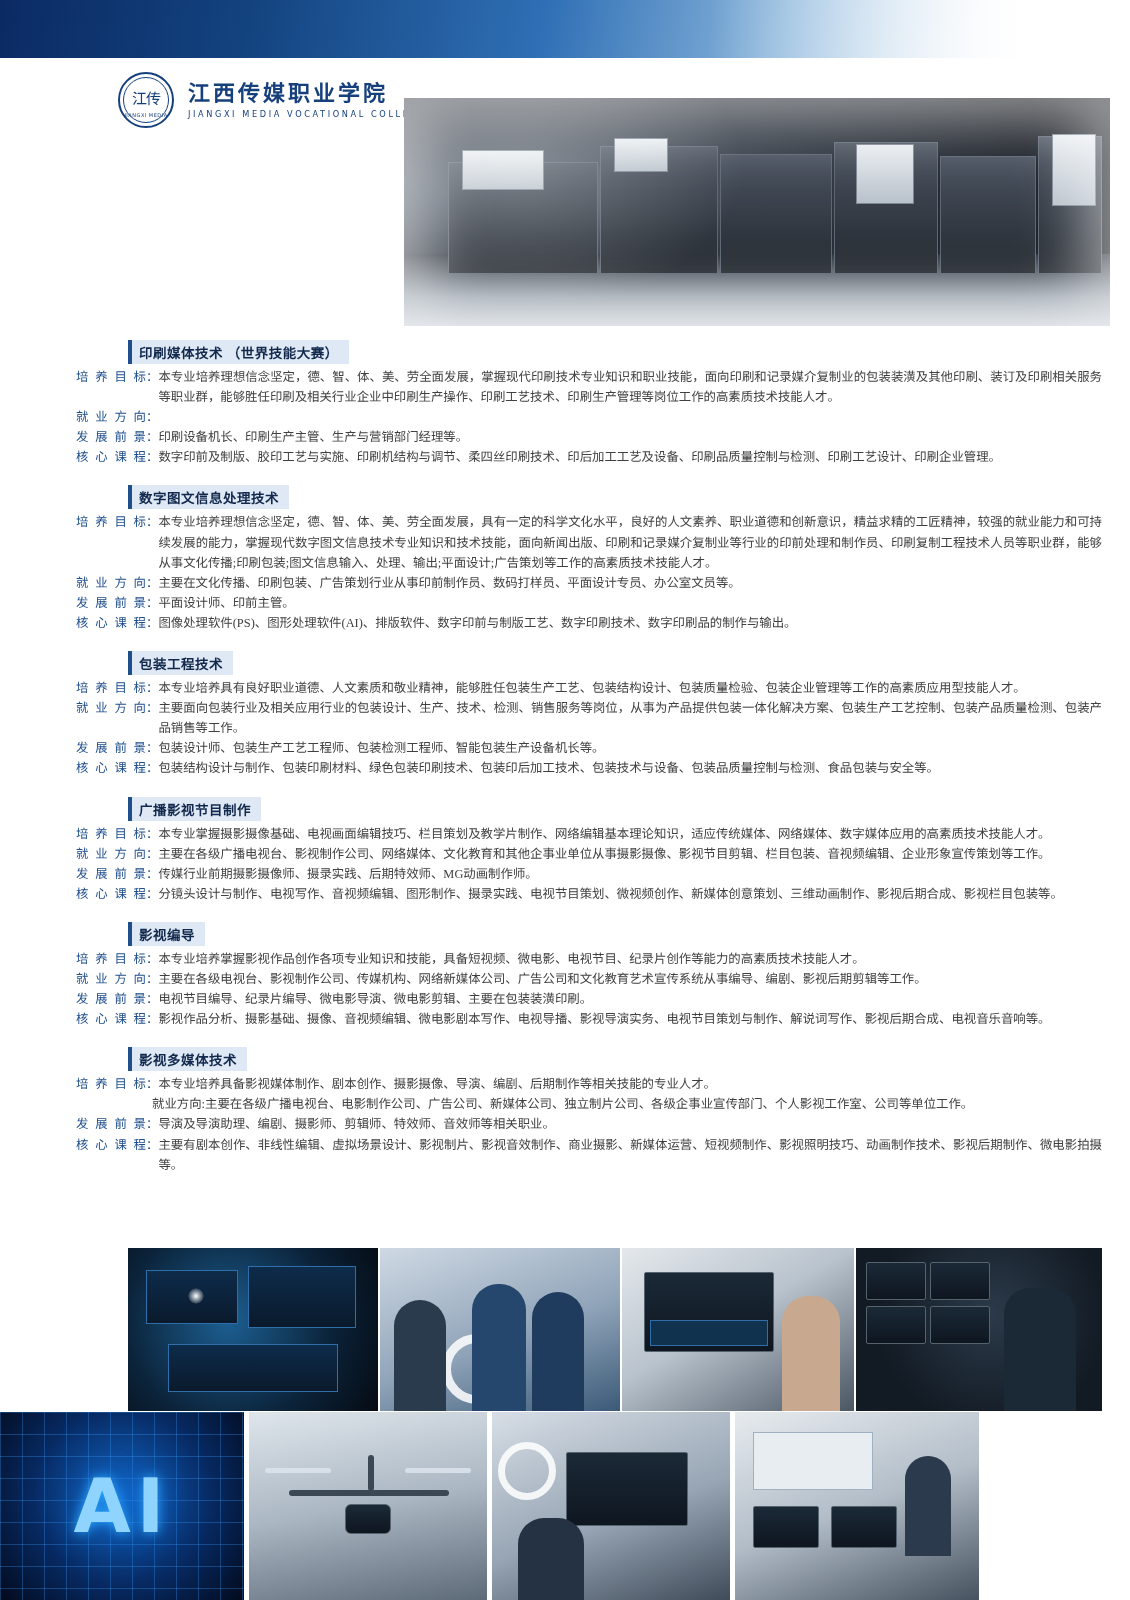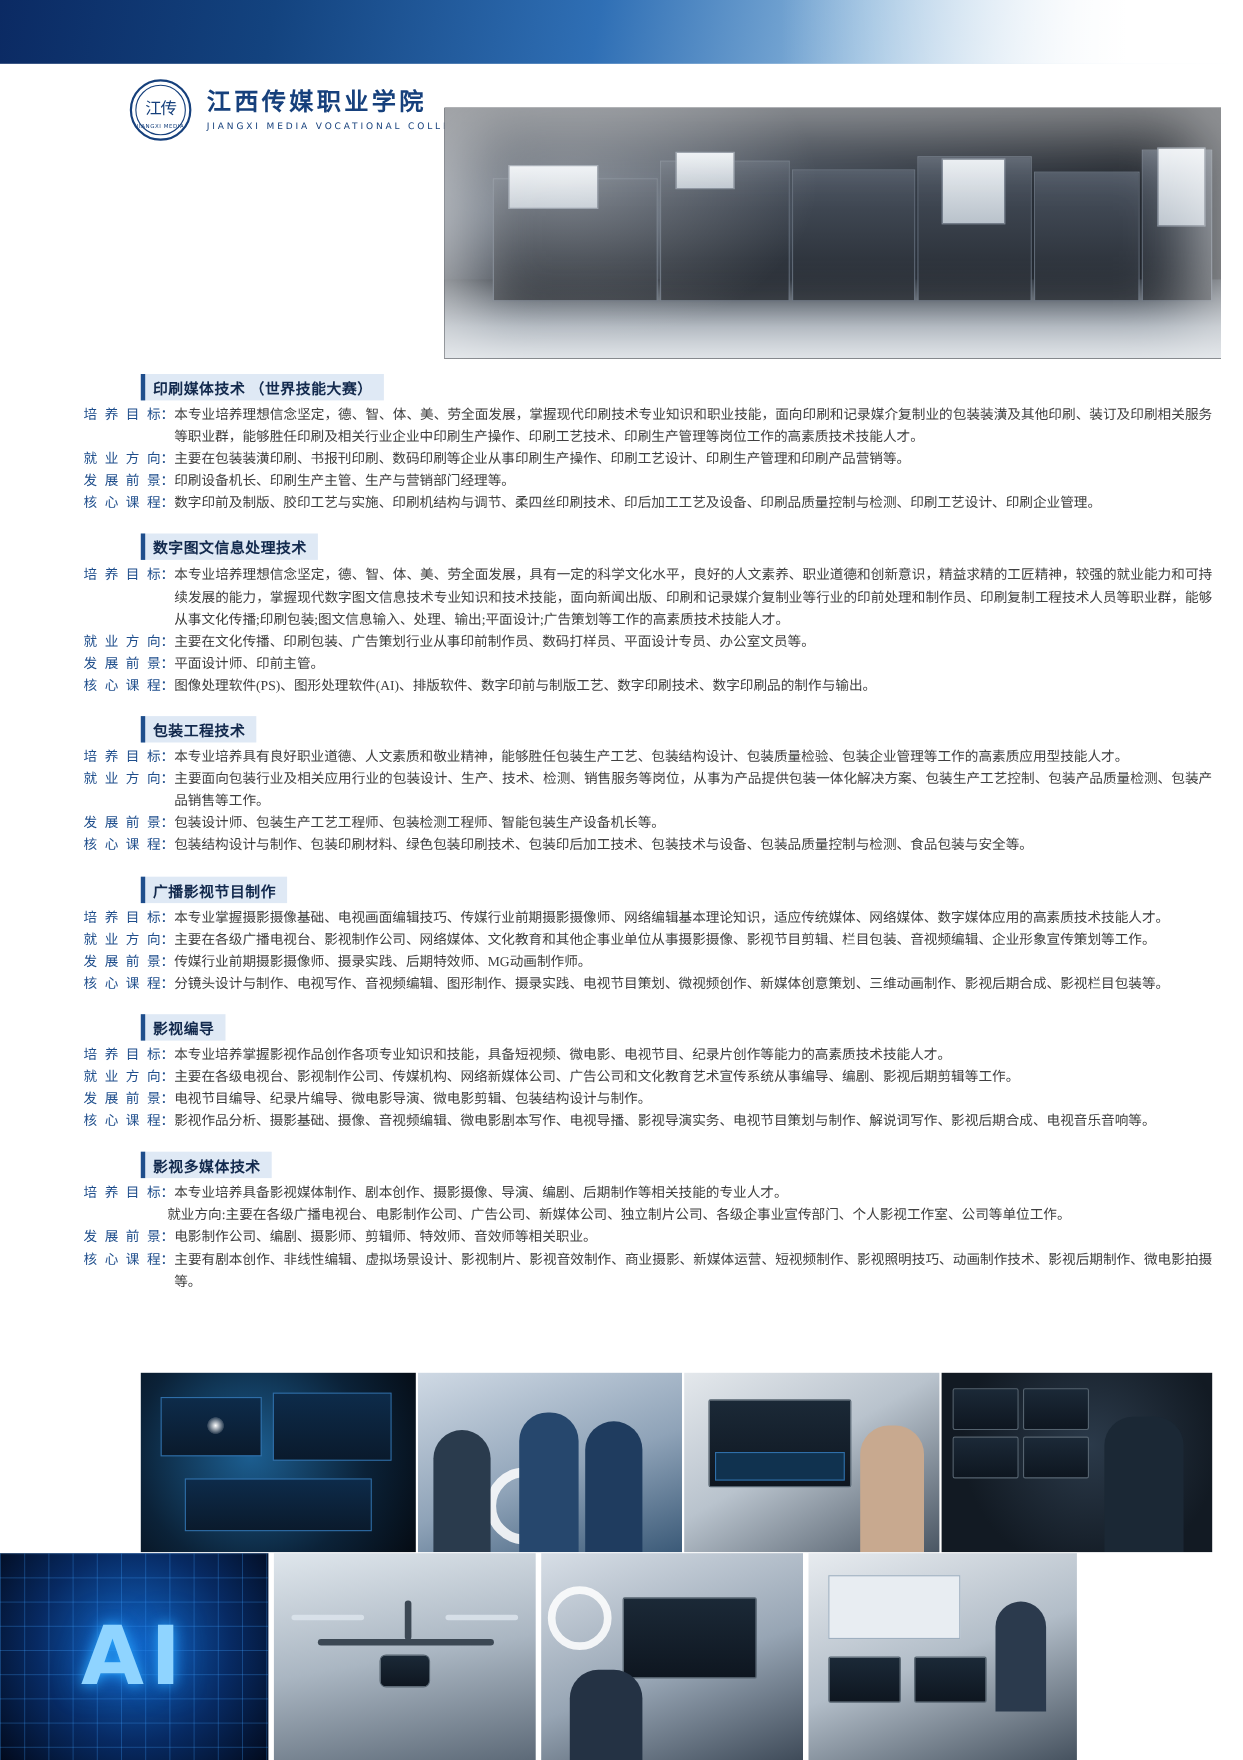--- a/index.html
+++ b/index.html
@@ -208,21 +208,20 @@
     <div class="sec-title">印刷媒体技术 （世界技能大赛）</div>
     <div class="rows">
       <div class="row">
         <div class="k">培养目标</div>
         <div class="colon">：</div>
         <div class="v">本专业培养理想信念坚定，德、智、体、美、劳全面发展，掌握现代印刷技术专业知识和职业技能，面向印刷和记录媒介复制业的包装装潢及其他印刷、装订及印刷相关服务等职业群，能够胜任印刷及相关行业企业中印刷生产操作、印刷工艺技术、印刷生产管理等岗位工作的高素质技术技能人才。</div>
       </div>
       <div class="row">
         <div class="k">就业方向</div>
         <div class="colon">：</div>
-        <div class="v">主要在包装装潢印刷、书报刊印刷、数码印刷等企业从事印刷生产操作、印刷工艺设计、印刷生产管理和印刷产品营销等。</div>
       </div>
       <div class="row">
         <div class="k">发展前景</div>
         <div class="colon">：</div>
         <div class="v">印刷设备机长、印刷生产主管、生产与营销部门经理等。</div>
       </div>
       <div class="row">
         <div class="k">核心课程</div>
         <div class="colon">：</div>
         <div class="v">数字印前及制版、胶印工艺与实施、印刷机结构与调节、柔四丝印刷技术、印后加工工艺及设备、印刷品质量控制与检测、印刷工艺设计、印刷企业管理。</div>
@@ -281,21 +280,21 @@
       </div>
     </div>
   </div>
 
   <div class="section">
     <div class="sec-title">广播影视节目制作</div>
     <div class="rows">
       <div class="row">
         <div class="k">培养目标</div>
         <div class="colon">：</div>
-        <div class="v">本专业掌握摄影摄像基础、电视画面编辑技巧、传媒行业前期摄影摄像师、网络编辑基本理论知识，适应传统媒体、网络媒体、数字媒体应用的高素质技术技能人才。</div>
+        <div class="v">本专业掌握摄影摄像基础、电视画面编辑技巧、栏目策划及教学片制作、网络编辑基本理论知识，适应传统媒体、网络媒体、数字媒体应用的高素质技术技能人才。</div>
       </div>
       <div class="row">
         <div class="k">就业方向</div>
         <div class="colon">：</div>
         <div class="v">主要在各级广播电视台、影视制作公司、网络媒体、文化教育和其他企事业单位从事摄影摄像、影视节目剪辑、栏目包装、音视频编辑、企业形象宣传策划等工作。</div>
       </div>
       <div class="row">
         <div class="k">发展前景</div>
         <div class="colon">：</div>
         <div class="v">传媒行业前期摄影摄像师、摄录实践、后期特效师、MG动画制作师。</div>
@@ -317,21 +316,21 @@
         <div class="v">本专业培养掌握影视作品创作各项专业知识和技能，具备短视频、微电影、电视节目、纪录片创作等能力的高素质技术技能人才。</div>
       </div>
       <div class="row">
         <div class="k">就业方向</div>
         <div class="colon">：</div>
         <div class="v">主要在各级电视台、影视制作公司、传媒机构、网络新媒体公司、广告公司和文化教育艺术宣传系统从事编导、编剧、影视后期剪辑等工作。</div>
       </div>
       <div class="row">
         <div class="k">发展前景</div>
         <div class="colon">：</div>
-        <div class="v">电视节目编导、纪录片编导、微电影导演、微电影剪辑、包装结构设计与制作。</div>
+        <div class="v">电视节目编导、纪录片编导、微电影导演、微电影剪辑、主要在包装装潢印刷。</div>
       </div>
       <div class="row">
         <div class="k">核心课程</div>
         <div class="colon">：</div>
         <div class="v">影视作品分析、摄影基础、摄像、音视频编辑、微电影剧本写作、电视导播、影视导演实务、电视节目策划与制作、解说词写作、影视后期合成、电视音乐音响等。</div>
       </div>
     </div>
   </div>
 
   <div class="section">
@@ -343,21 +342,21 @@
         <div class="v">本专业培养具备影视媒体制作、剧本创作、摄影摄像、导演、编剧、后期制作等相关技能的专业人才。</div>
       </div>
       <div class="row">
         <div class="k"></div>
         <div class="colon"></div>
         <div class="v indent">就业方向:主要在各级广播电视台、电影制作公司、广告公司、新媒体公司、独立制片公司、各级企事业宣传部门、个人影视工作室、公司等单位工作。</div>
       </div>
       <div class="row">
         <div class="k">发展前景</div>
         <div class="colon">：</div>
-        <div class="v">电影制作公司、编剧、摄影师、剪辑师、特效师、音效师等相关职业。</div>
+        <div class="v">导演及导演助理、编剧、摄影师、剪辑师、特效师、音效师等相关职业。</div>
       </div>
       <div class="row">
         <div class="k">核心课程</div>
         <div class="colon">：</div>
         <div class="v">主要有剧本创作、非线性编辑、虚拟场景设计、影视制片、影视音效制作、商业摄影、新媒体运营、短视频制作、影视照明技巧、动画制作技术、影视后期制作、微电影拍摄等。</div>
       </div>
     </div>
   </div>
 
 </div>

